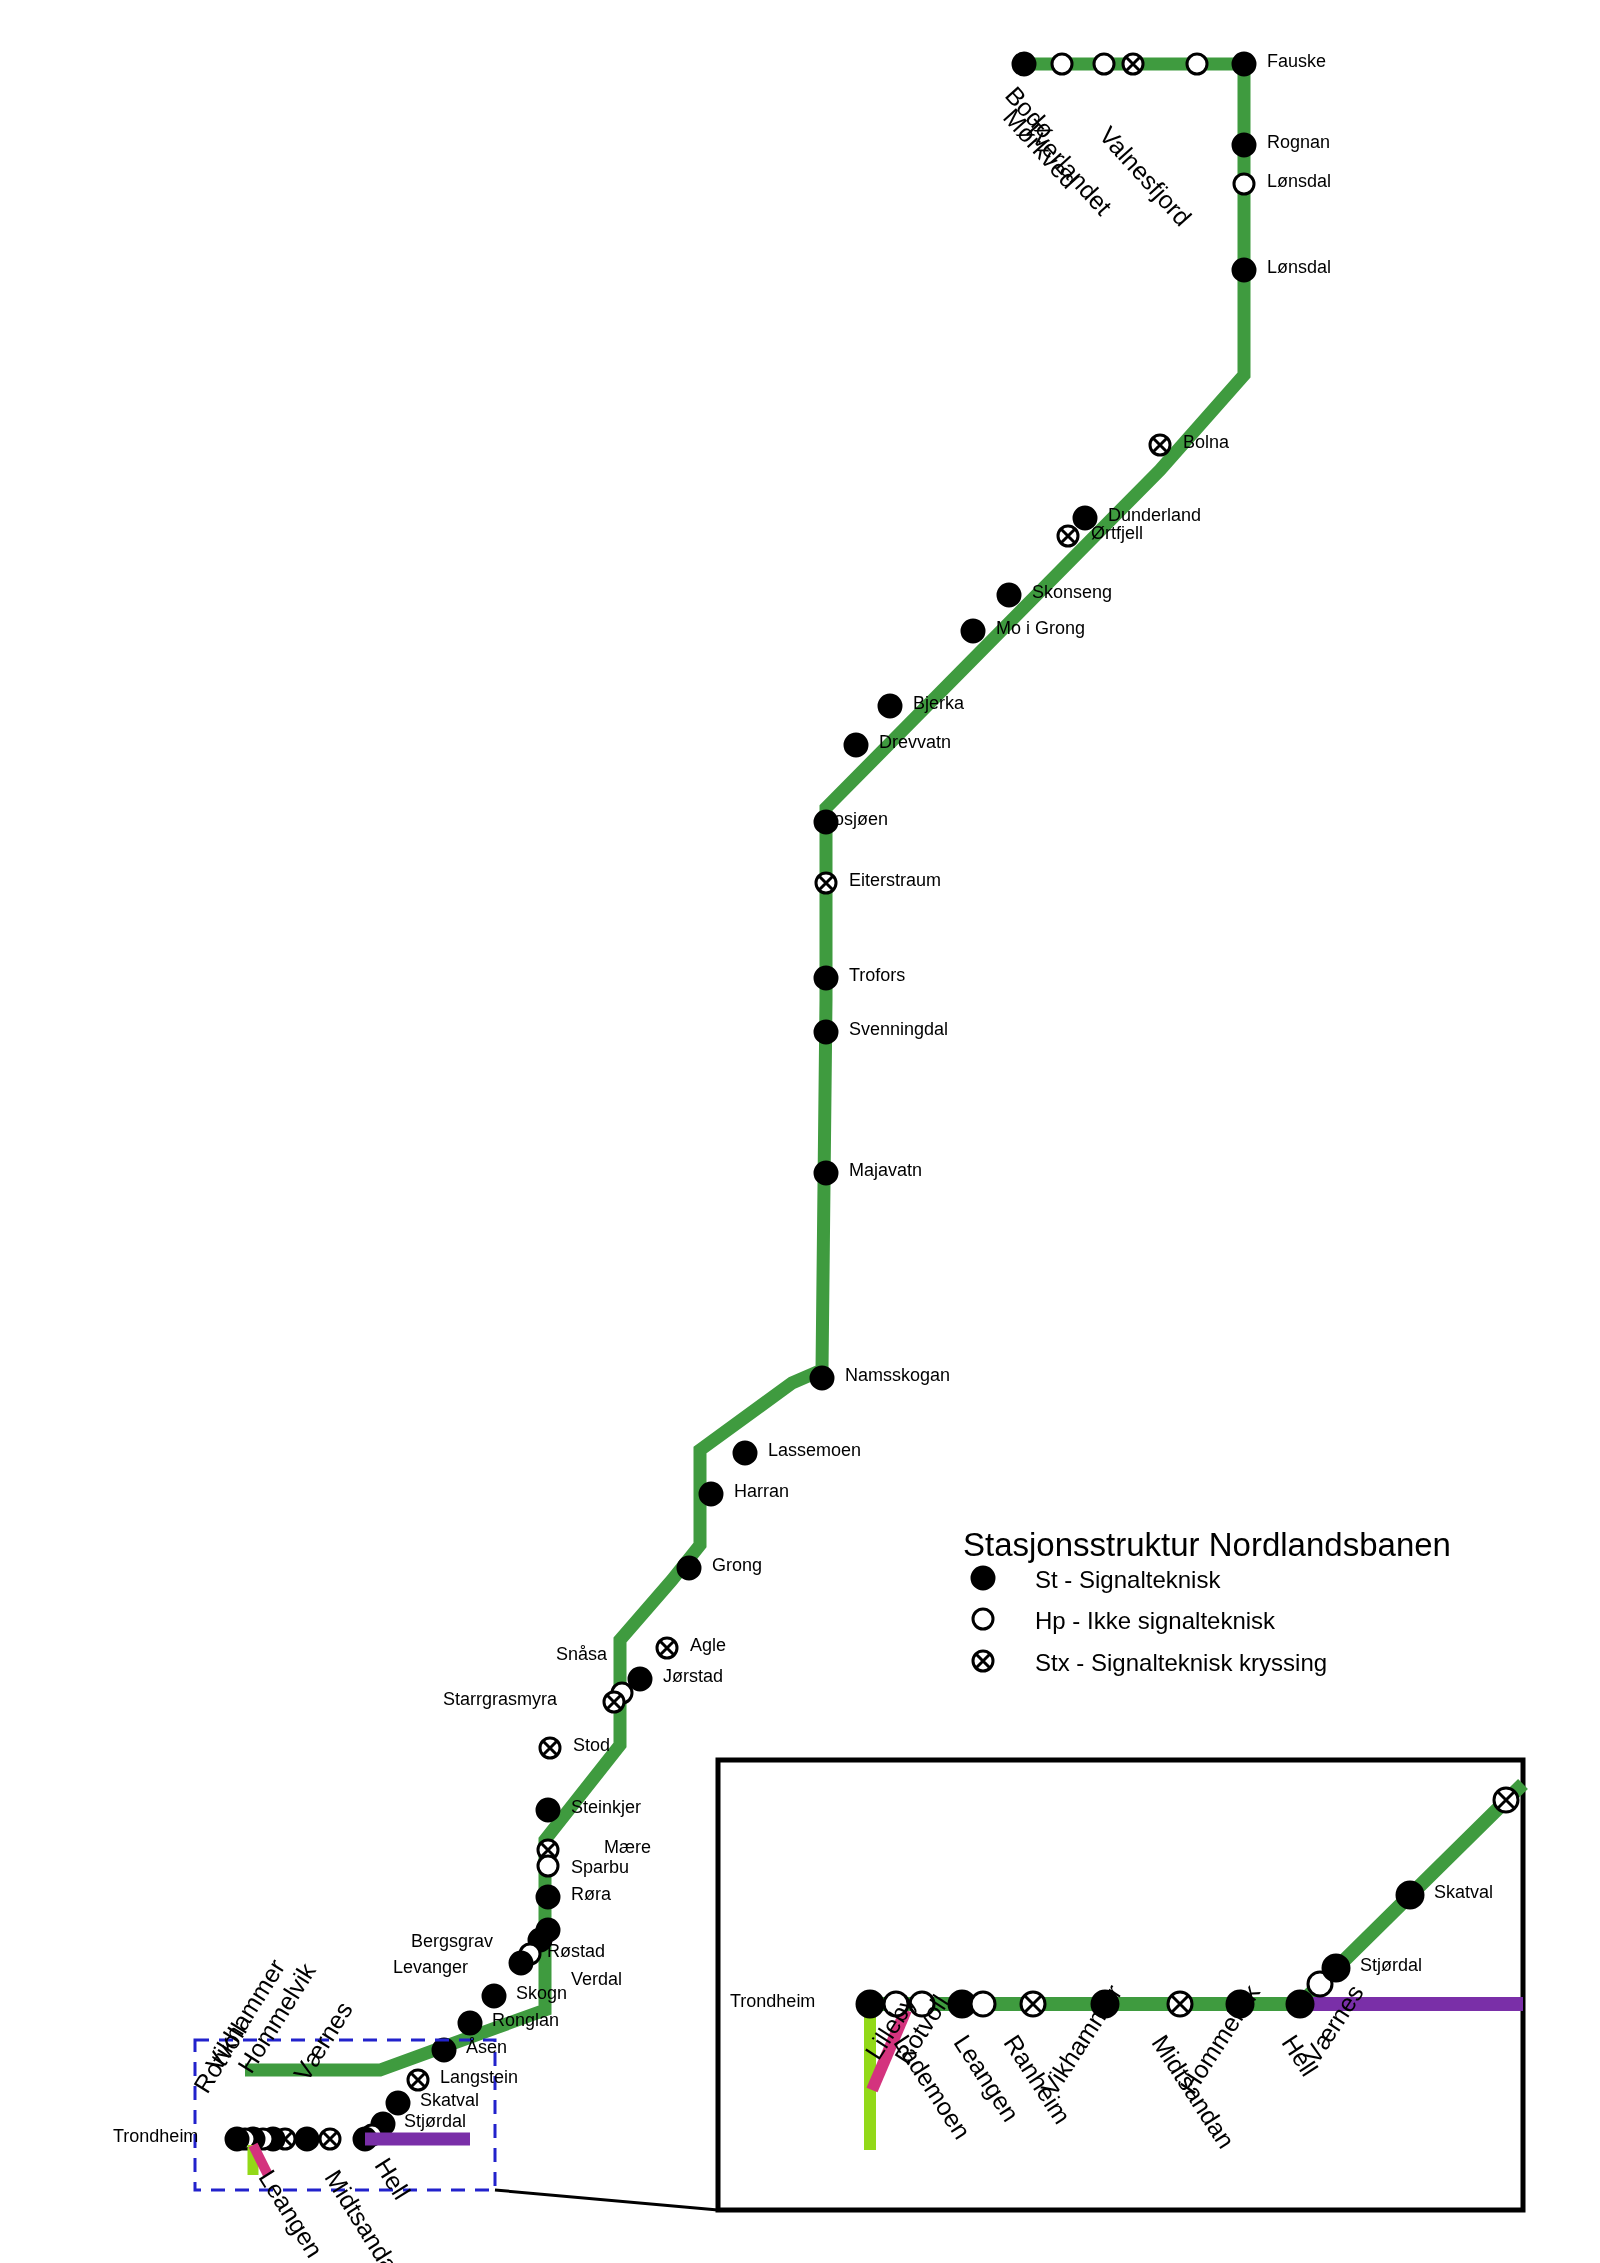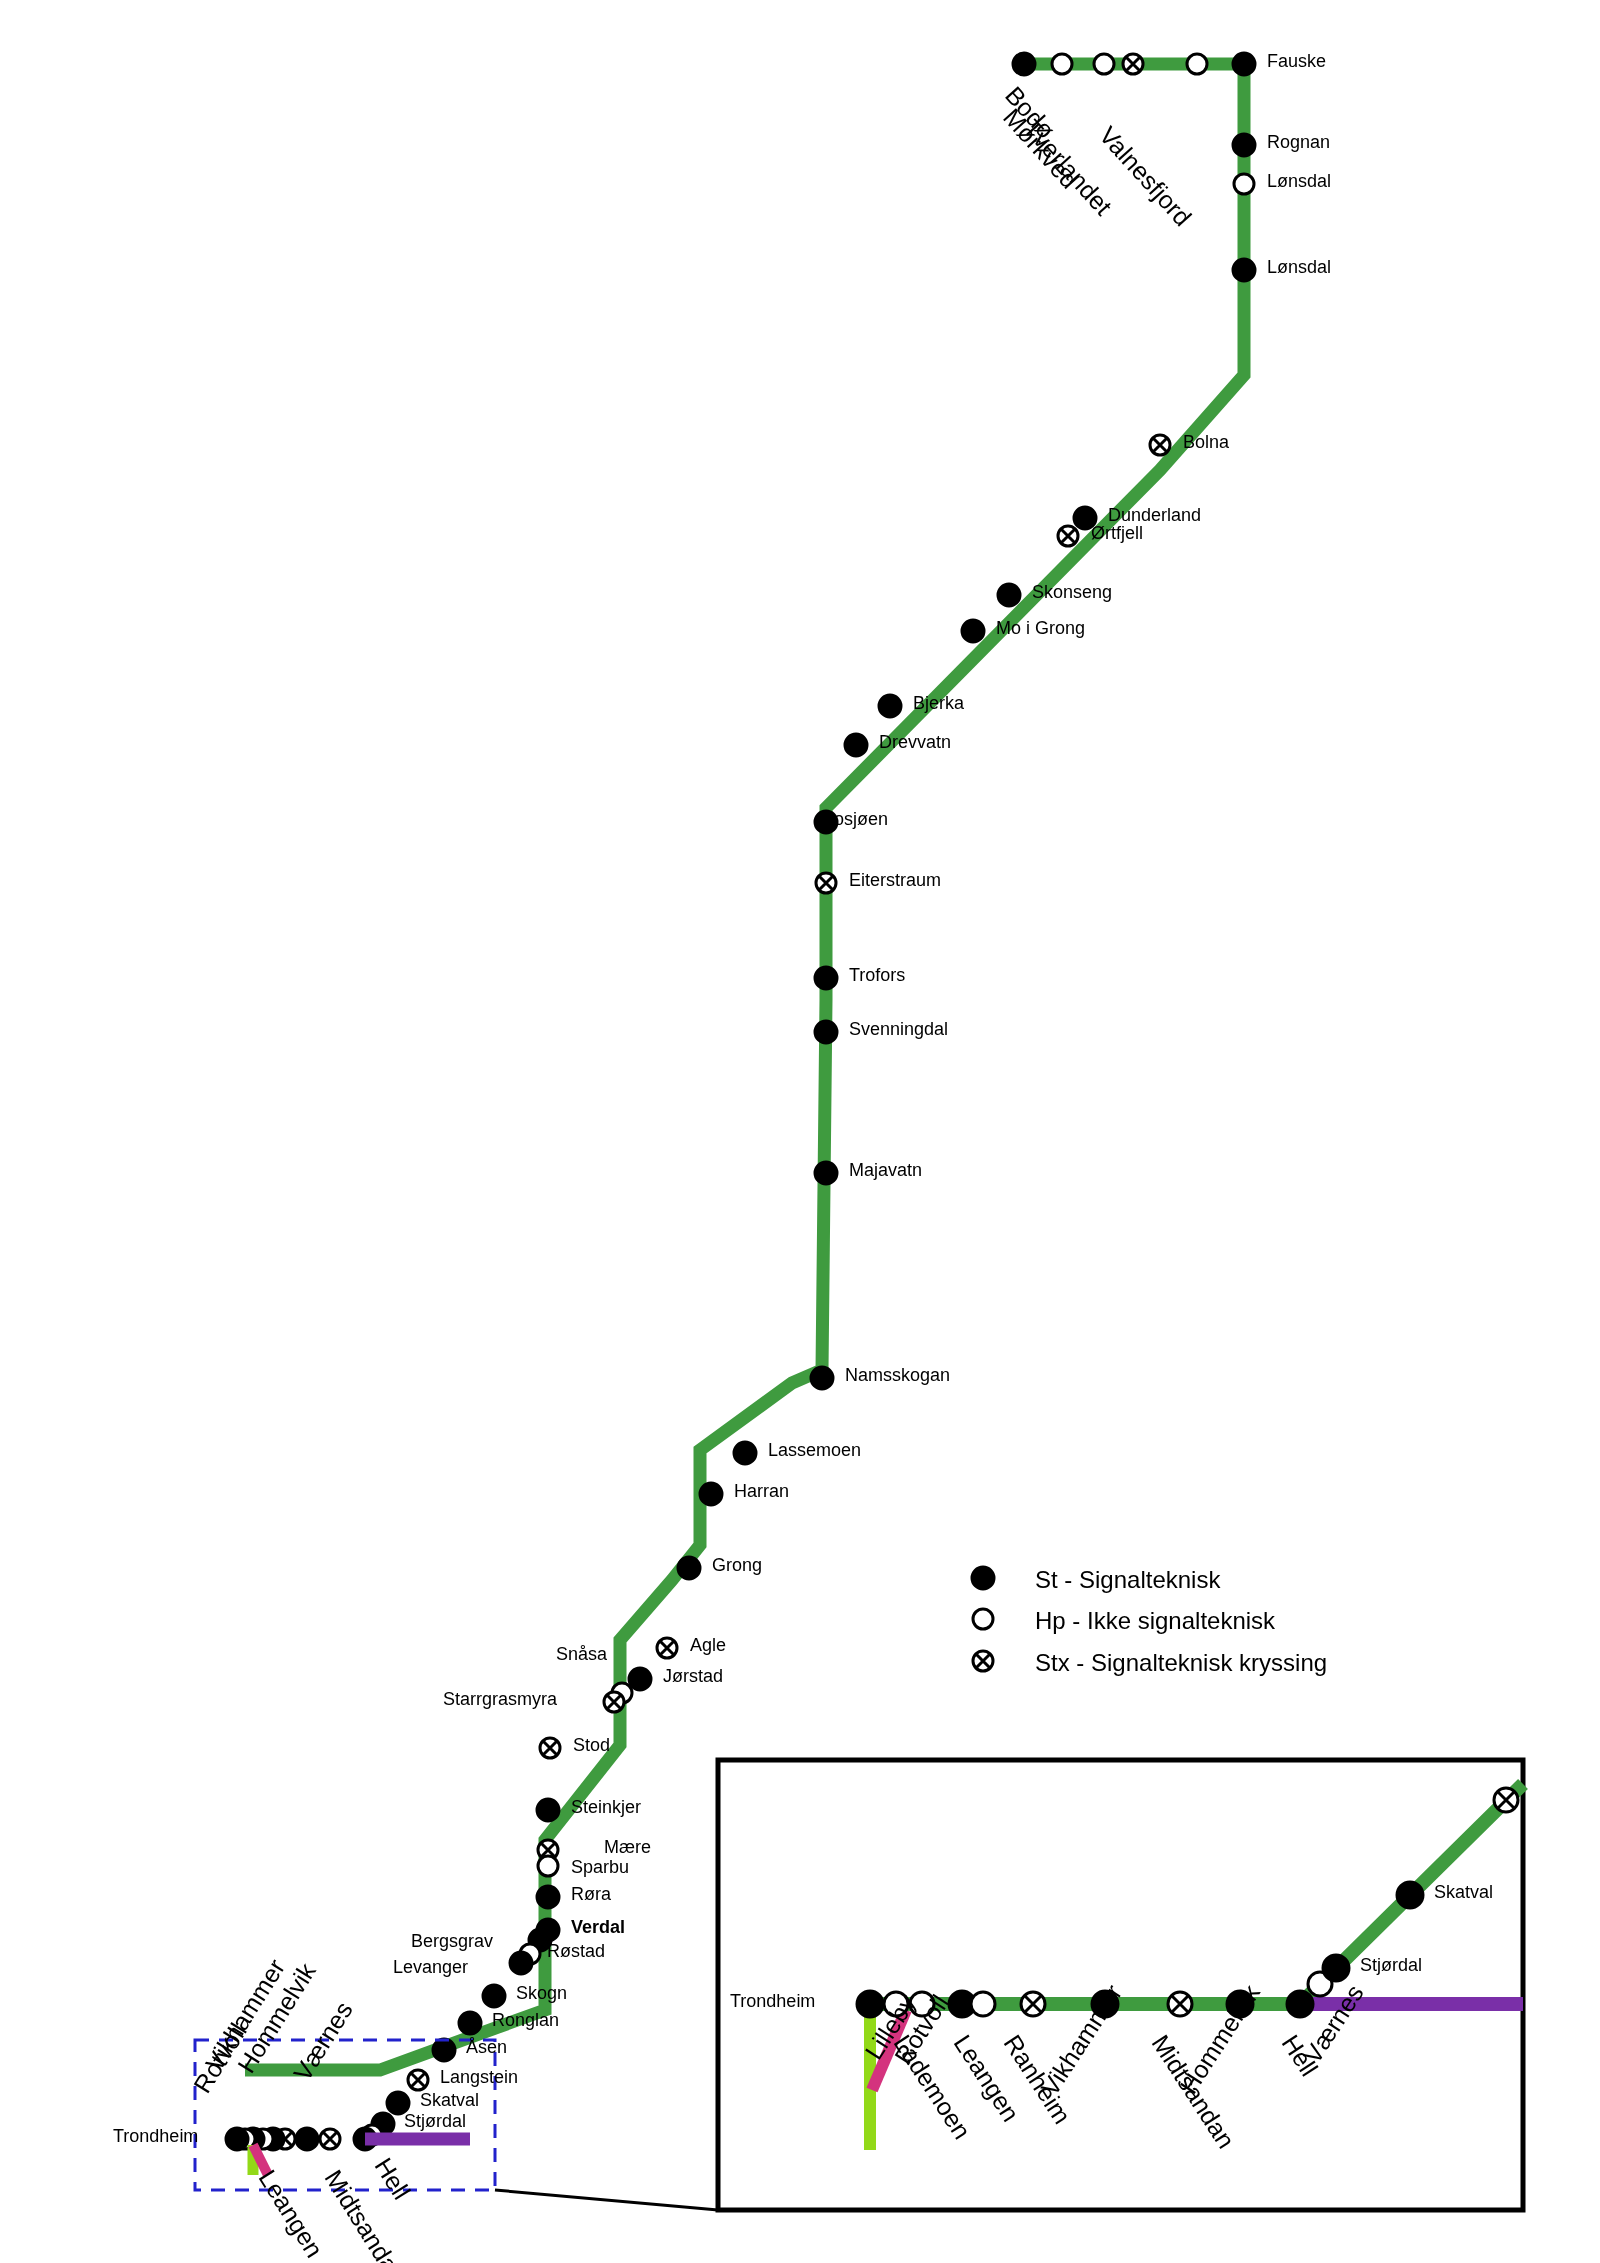--- a/index.html
+++ b/index.html
@@ -231,40 +231,41 @@
   <div class="lbl lbl-h" style="left:712px; top:1556px;">Grong</div>
   <div class="lbl lbl-h" style="left:690px; top:1636px;">Agle</div>
   <div class="lbl lbl-h" style="left:663px; top:1667px;">Jørstad</div>
   <div class="lbl lbl-h" style="left:556px; top:1645px;">Snåsa</div>
   <div class="lbl lbl-h" style="left:443px; top:1690px;">Starrgrasmyra</div>
   <div class="lbl lbl-h" style="left:573px; top:1736px;">Stod</div>
   <div class="lbl lbl-h" style="left:571px; top:1798px;">Steinkjer</div>
   <div class="lbl lbl-h" style="left:604px; top:1838px;">Mære</div>
   <div class="lbl lbl-h" style="left:571px; top:1858px;">Sparbu</div>
   <div class="lbl lbl-h" style="left:571px; top:1885px;">Røra</div>
-  <div class="lbl lbl-h" style="left:571px; top:1918px;font-weight:bold;">Verdal</div>
+  <div class="lbl lbl-h" style="left:571px; top:1970px;">Verdal</div>
   <div class="lbl lbl-h" style="left:411px; top:1932px;">Bergsgrav</div>
   <div class="lbl lbl-h" style="left:547px; top:1942px;">Røstad</div>
   <div class="lbl lbl-h" style="left:393px; top:1958px;">Levanger</div>
   <div class="lbl lbl-h" style="left:516px; top:1984px;">Skogn</div>
   <div class="lbl lbl-h" style="left:492px; top:2011px;">Ronglan</div>
   <div class="lbl lbl-h" style="left:466px; top:2038px;">Åsen</div>
   <div class="lbl lbl-h" style="left:440px; top:2068px;">Langstein</div>
   <div class="lbl lbl-h" style="left:420px; top:2091px;">Skatval</div>
   <div class="lbl lbl-h" style="left:404px; top:2112px;">Stjørdal</div>
   <div class="lbl lbl-h" style="left:113px; top:2127px;">Trondheim</div>
 
   <div class="lbl lbl-rot" style="left:300px; top:2066px; transform:rotate(-58deg);">Værnes</div>
   <div class="lbl lbl-rot" style="left:244px; top:2058px; transform:rotate(-58deg);">Hommelvik</div>
   <div class="lbl lbl-rot" style="left:212px; top:2056px; transform:rotate(-58deg);">Vikhammer</div>
   <div class="lbl lbl-rot" style="left:200px; top:2078px; transform:rotate(-58deg);">Rotvoll</div>
   <div class="lbl lbl-rot" style="left:265px; top:2160px; transform:rotate(58deg);">Leangen</div>
   <div class="lbl lbl-rot" style="left:331px; top:2160px; transform:rotate(58deg);">Midtsandan</div>
   <div class="lbl lbl-rot" style="left:381px; top:2148px; transform:rotate(58deg);">Hell</div>
 
+  <div class="legend-title" style="position:absolute; left:963px; top:1526px;">Stasjonsstruktur Nordlandsbanen</div>
   <div class="legend-row-label" style="position:absolute; left:1035px; top:1566px;">St - Signalteknisk</div>
   <div class="legend-row-label" style="position:absolute; left:1035px; top:1607px;">Hp - Ikke signalteknisk</div>
   <div class="legend-row-label" style="position:absolute; left:1035px; top:1649px;">Stx - Signalteknisk kryssing</div>
 
   <div class="lbl lbl-h" style="left:730px; top:1992px;">Trondheim</div>
 
   <div class="lbl lbl-rot" style="left:839px; top:1985px; transform:rotate(-57deg); transform-origin:100% 50%; text-align:right;">Lilleby</div>
   <div class="lbl lbl-rot" style="left:866px; top:1985px; transform:rotate(-57deg); transform-origin:100% 50%; text-align:right;">Rotvoll</div>
   <div class="lbl lbl-rot" style="left:990px; top:1975px; transform:rotate(-57deg); transform-origin:100% 50%; text-align:right;">Vikhammer</div>
   <div class="lbl lbl-rot" style="left:1130px; top:1975px; transform:rotate(-57deg); transform-origin:100% 50%; text-align:right;">Hommelvik</div>

